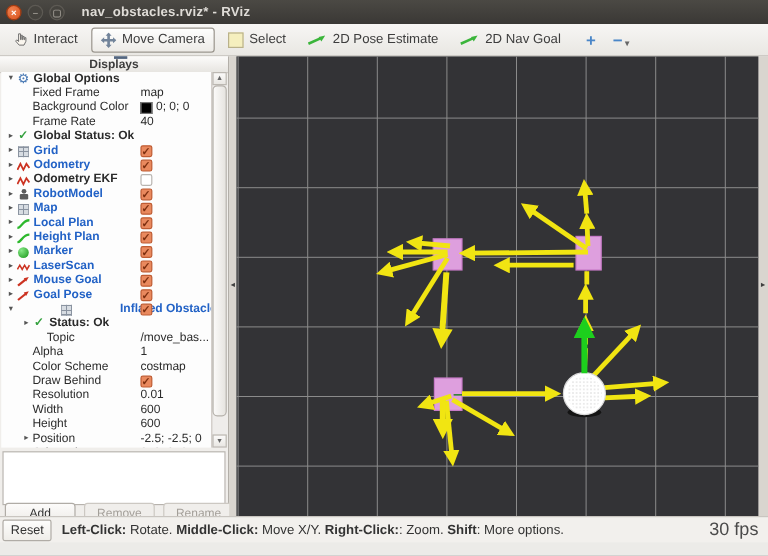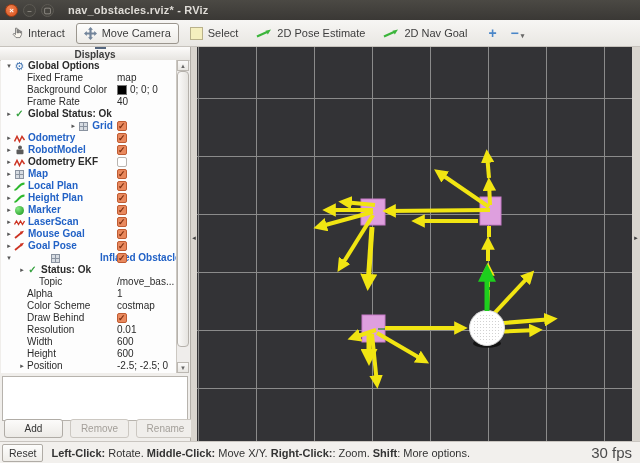--- a/index.html
+++ b/index.html
@@ -67,21 +67,21 @@
   .splitter{position:absolute;top:47px;height:394px;background:#d9d5cf;}
   .split-l{left:191px;width:6px;}
   .split-r{left:632px;width:8px;}
   .split-arrow{position:absolute;top:188px;left:0;right:0;text-align:center;font-size:6px;color:#3f3f3f;}
   .viewport{position:absolute;top:47px;left:197px;width:435px;height:394px;background-color:#333336;
     background-image:linear-gradient(#8b8b8b 1px,transparent 1px),
       linear-gradient(90deg,#8b8b8b 1px,transparent 1px);
     background-size:58px 58px;background-position:1px 51px;}
   .viewport svg{position:absolute;top:0;left:0;}
   
-  .statusbar{position:absolute;left:0;right:0;bottom:0;height:22px;background:#f2f0ed;
+  .statusbar{position:absolute;left:0;right:0;bottom:11px;height:22px;background:#f2f0ed;
     border-top:1px solid #c9c5c0;display:flex;align-items:center;font-size:11px;color:#333;
     white-space:pre-wrap;box-sizing:border-box;}
   .resetbtn{margin-left:2px;margin-right:8px;height:16px;padding:0 6px;border:1px solid #b0aca6;
     border-radius:2px;background:linear-gradient(#fdfdfc,#efede9);display:flex;align-items:center;font-size:10.5px;}
   .fps{margin-left:auto;margin-right:8px;font-size:15px;color:#4a4a4a;}
 </style>
 </head>
 <body>
 
 <div class="window">
@@ -168,65 +168,65 @@
           <span class="lbl">Frame Rate</span>
           <span class="val">
             <span>40</span>
           </span>
         </div>
         <div class="trow" style="padding-left: 3px;">
           <span class="exp">▸</span>
           <span class="tico" style="color: rgb(53, 161, 63); font-weight: bold; font-size: 10px;">✓</span>
           <span class="lbl b">Global Status: Ok</span>
         </div>
-        <div class="trow" style="padding-left: 3px; justify-content: center;">
+        <div class="trow" style="padding-left: 3px;">
           <span class="exp">▸</span>
           <span class="tico">
             <span class="ico-grid"></span>
           </span>
           <span class="lbl blue">Grid</span>
           <span class="val">
             <span class="cb on"></span>
           </span>
         </div>
         <div class="trow" style="padding-left: 3px;">
           <span class="exp">▸</span>
           <span class="tico">
             <svg width="11" height="9">
               <polyline points="0.5,7.5 3,2.5 5.5,7.5 8,2.5 10.5,6" fill="none" stroke="#cc3322" stroke-width="1.5"></polyline>
             </svg>
           </span>
           <span class="lbl blue">Odometry</span>
           <span class="val">
             <span class="cb on"></span>
+          </span>
+        </div>
+        <div class="trow" style="padding-left: 3px;">
+          <span class="exp">▸</span>
+          <span class="tico">
+            <svg width="11" height="9">
+              <polyline points="0.5,7.5 3,2.5 5.5,7.5 8,2.5 10.5,6" fill="none" stroke="#cc3322" stroke-width="1.5"></polyline>
+            </svg>
+          </span>
+          <span class="lbl b">Odometry EKF</span>
+          <span class="val">
+            <span class="cb off"></span>
           </span>
         </div>
         <div class="trow" style="padding-left: 3px;">
           <span class="exp">▸</span>
           <span class="tico">
             <svg width="10" height="10">
               <circle cx="5" cy="2.4" r="2" fill="#5b5b5b"></circle>
               <rect x="1.5" y="4.6" width="7" height="4.6" rx="1" fill="#5b5b5b"></rect>
             </svg>
           </span>
           <span class="lbl blue">RobotModel</span>
           <span class="val">
             <span class="cb on"></span>
-          </span>
-        </div>
-        <div class="trow" style="padding-left: 3px;">
-          <span class="exp">▸</span>
-          <span class="tico">
-            <svg width="11" height="9">
-              <polyline points="0.5,7.5 3,2.5 5.5,7.5 8,2.5 10.5,6" fill="none" stroke="#cc3322" stroke-width="1.5"></polyline>
-            </svg>
-          </span>
-          <span class="lbl b">Odometry EKF</span>
-          <span class="val">
-            <span class="cb off"></span>
           </span>
         </div>
         <div class="trow" style="padding-left: 3px;">
           <span class="exp">▸</span>
           <span class="tico">
             <span class="ico-grid"></span>
           </span>
           <span class="lbl blue">Map</span>
           <span class="val">
             <span class="cb on"></span>

